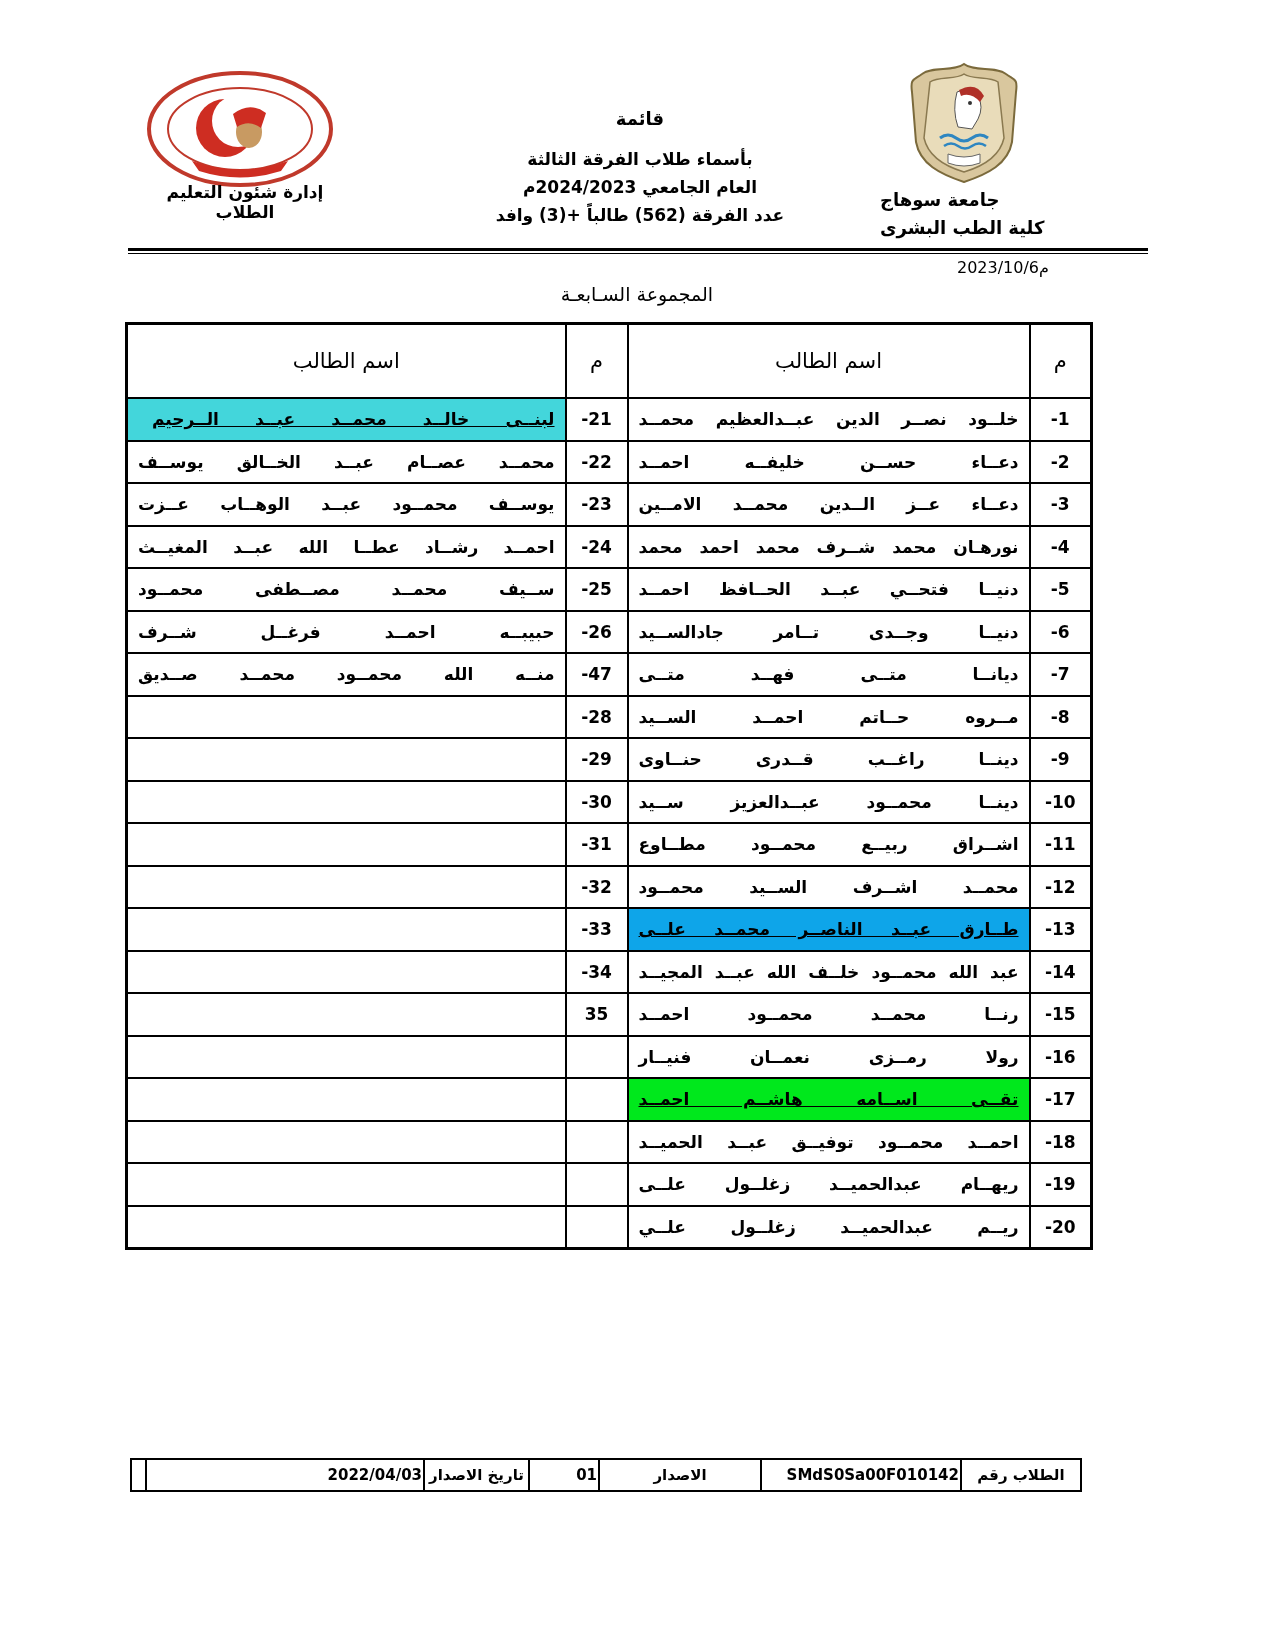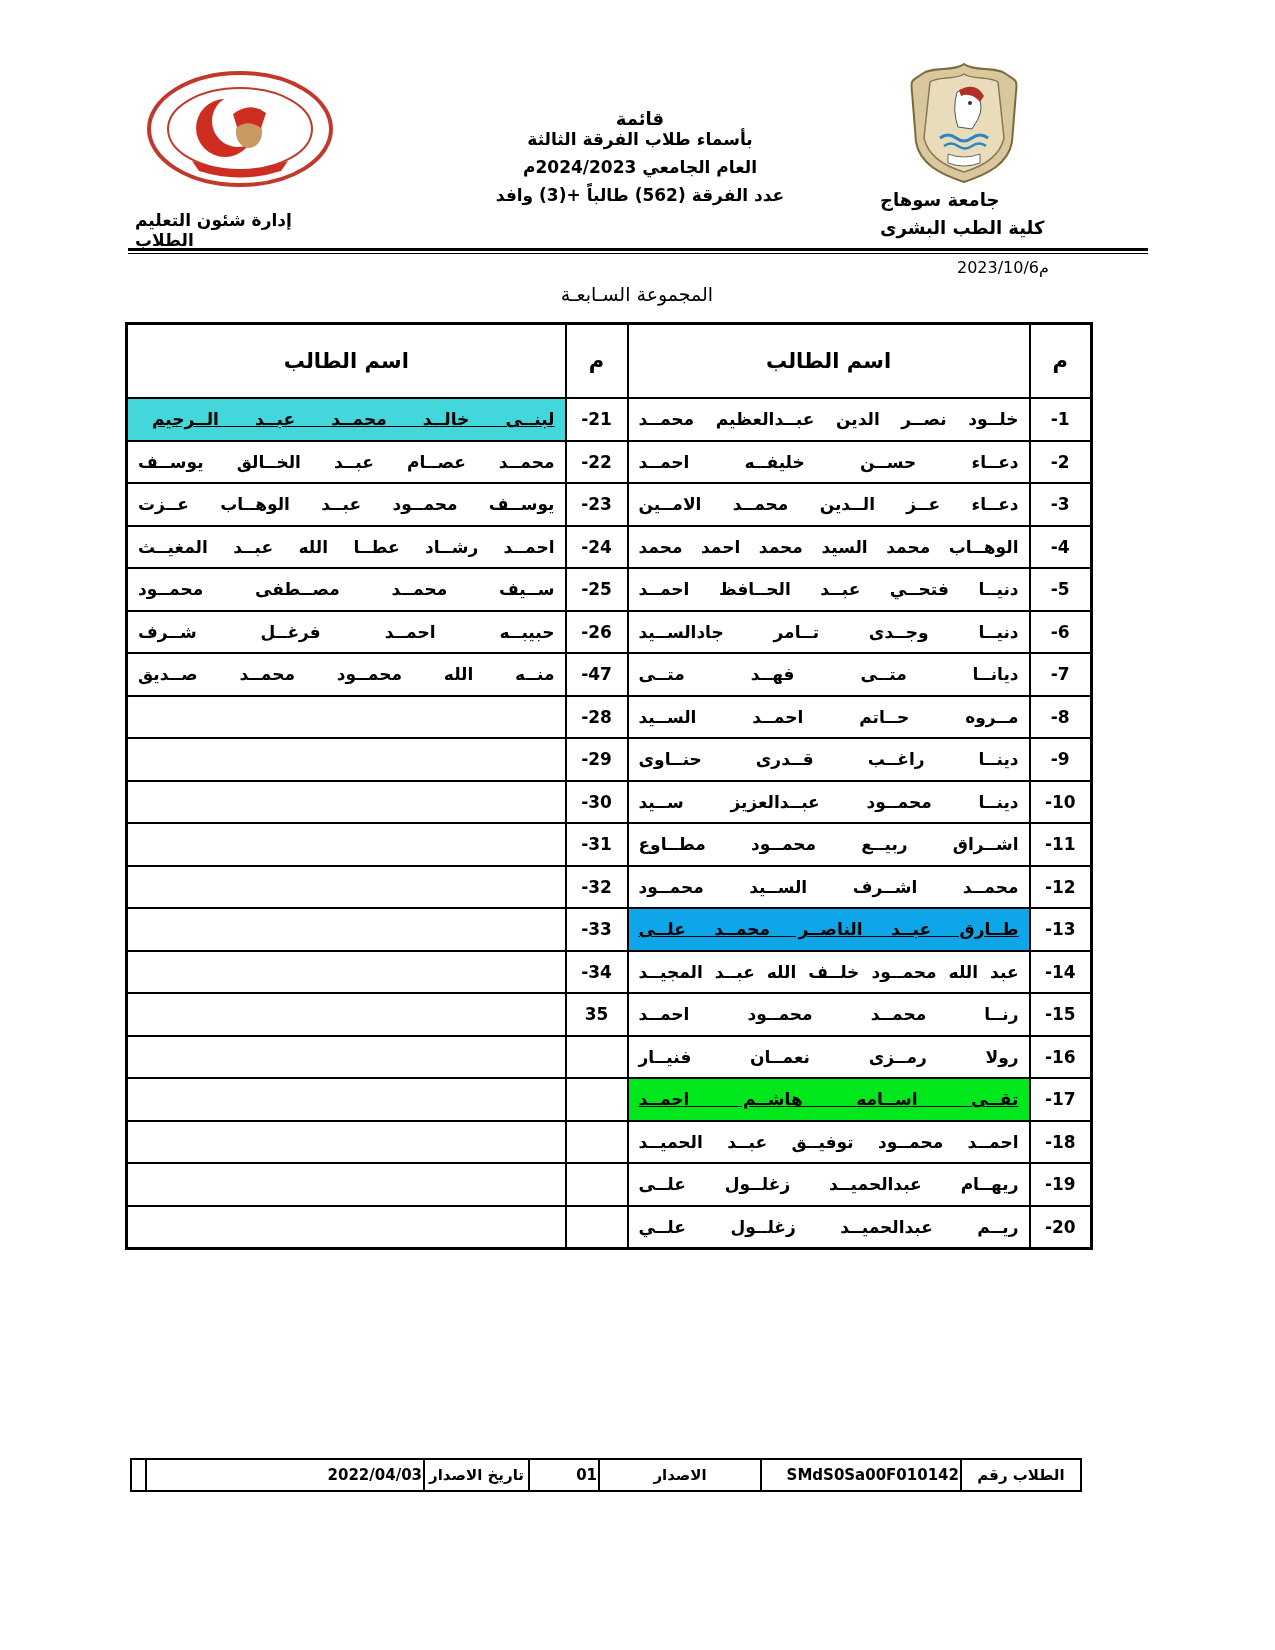--- a/index.html
+++ b/index.html
@@ -2,39 +2,39 @@
 <html lang="ar"><head>
 <meta charset="utf-8">
 <style>
   html,body{margin:0;padding:0;}
   body{width:1275px;height:1650px;background:#ffffff;color:#000;
        font-family:"DejaVu Sans", sans-serif;overflow:hidden;}
   .page{position:relative;width:1275px;height:1650px;background:#fff;}
   .abs{position:absolute;}
 
   .logo-left{left:145px;top:70px;}
-  .dept{left:135px;top:210px;width:220px;text-align:left;font-weight:bold;
+  .dept{left:135px;top:182px;width:220px;text-align:center;font-weight:bold;
         font-size:17px;direction:rtl;}
   .title-block{left:415px;top:108px;width:450px;text-align:center;direction:rtl;
         font-weight:bold;}
-  .title-block .t1{font-size:18px;margin-bottom:0;}
+  .title-block .t1{font-size:18px;margin-bottom:20px;}
   .title-block .t2{font-size:17px;margin-bottom:8px;}
   .logo-right{left:900px;top:58px;}
   .uni-block{left:880px;top:186px;width:215px;text-align:left;font-weight:bold;
         font-size:18px;direction:rtl;line-height:1.55;}
   .rule{left:128px;top:248px;width:1020px;height:3px;background:#000;}
   .rule2{left:128px;top:253px;width:1020px;height:1px;background:#000;}
   .date{left:957px;top:258px;width:230px;font-size:16px;direction:ltr;}
   .group-title{left:437px;top:283px;width:400px;text-align:center;font-size:19px;direction:rtl;}
 
   .main-table{position:absolute;left:125px;top:322px;width:965px;
         border-collapse:collapse;direction:rtl;table-layout:fixed;
         border:3px solid #000;}
   .main-table th,.main-table td{border:2px solid #000;}
-  .main-table th{height:70px;font-size:21px;font-weight:bold;text-align:center;
+  .main-table th{height:70px;font-size:21px;font-weight:normal;text-align:center;
         vertical-align:middle;}
   .main-table td{height:40.5px;padding:0;vertical-align:middle;}
   td.num{font-weight:bold;font-size:17px;text-align:center;direction:ltr;}
   td.name{font-weight:bold;font-size:17px;direction:rtl;text-align:justify;
         text-align-last:justify;padding:0 10px;white-space:nowrap;overflow:hidden;}
   td.hl{text-decoration:underline;}
 
   .footer-table{position:absolute;left:130px;top:1458px;width:950px;
         border-collapse:collapse;direction:rtl;table-layout:fixed;}
   .footer-table td{border:2px solid #000;height:28px;font-weight:bold;
@@ -121,21 +121,21 @@
           <td class="name">محمــد عصــام عبــد الخــالق يوســف</td>
         </tr>
         <tr>
           <td class="num">-3</td>
           <td class="name">دعــاء عــز الــدين محمــد الامــين</td>
           <td class="num">-23</td>
           <td class="name">يوســف محمــود عبــد الوهــاب عــزت</td>
         </tr>
         <tr>
           <td class="num">-4</td>
-          <td class="name">الوهــاب محمد السيد محمد احمد محمد</td>
+          <td class="name">نورهـان محمد شــرف محمد احمد محمد</td>
           <td class="num">-24</td>
           <td class="name">احمــد رشــاد عطــا الله عبــد المغيــث</td>
         </tr>
         <tr>
           <td class="num">-5</td>
           <td class="name">دنيــا فتحــي عبــد الحــافظ احمــد</td>
           <td class="num">-25</td>
           <td class="name">ســيف محمــد مصــطفى محمــود</td>
         </tr>
         <tr>

